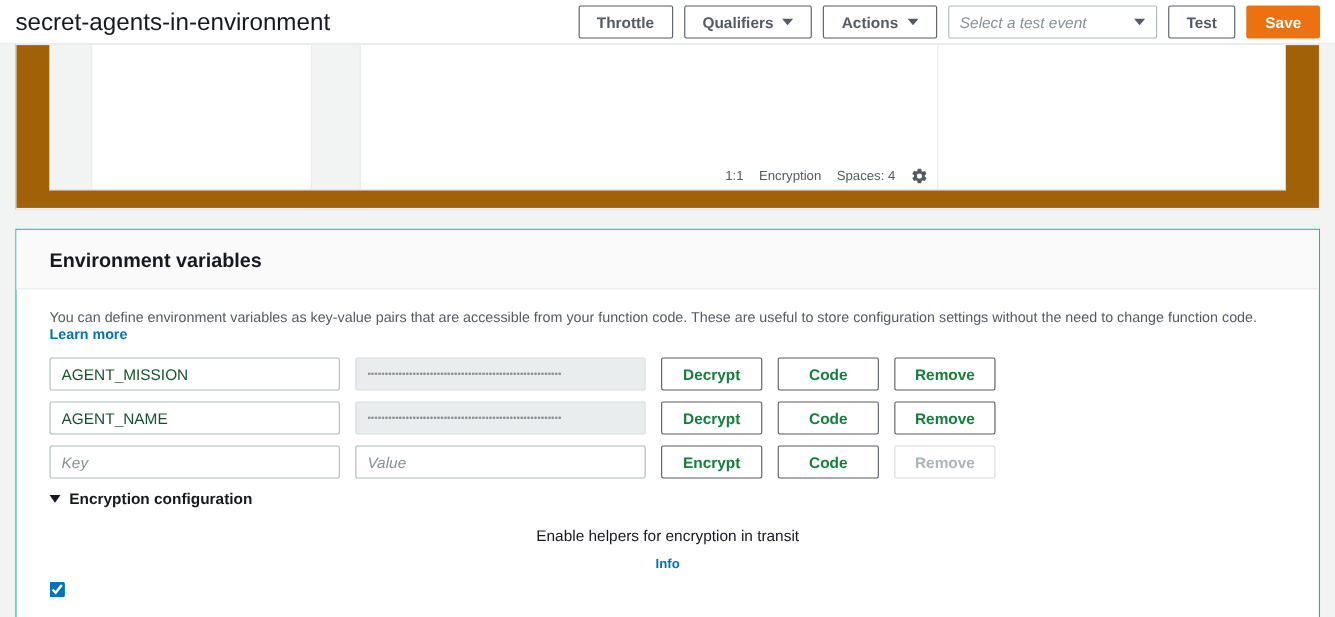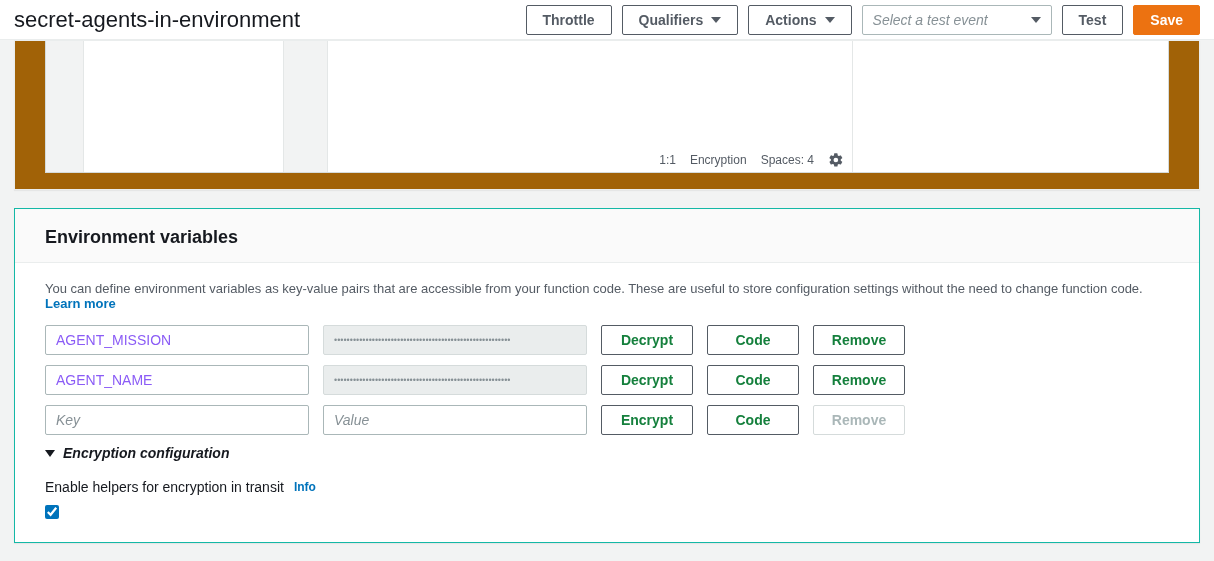--- a/index.html
+++ b/index.html
@@ -181,21 +181,21 @@
       gap: 14px;
       margin-bottom: 10px;
       align-items: center;
     }
     .env-input {
       height: 30px;
       border: 1px solid #aab7b8;
       border-radius: 2px;
       padding: 0 10px;
       font-size: 14px;
-      color: #8b5cf6;
+      color: #14532d;
       width: 264px;
       background: #fff;
     }
     .env-input::placeholder {
       color: #879196;
       font-style: italic;
     }
     .env-input.value-masked {
       width: 264px;
       background: #eaeded;
@@ -225,37 +225,37 @@
       margin-top: 6px;
     }
     .enc-row {
       display: flex;
       align-items: center;
       gap: 8px;
       cursor: pointer;
       color: #16191f;
       font-weight: 700;
       font-size: 14px;
-      font-style: italic;
     }
     .enc-row .tri {
       display: inline-block;
       width: 0;
       height: 0;
       border-left: 5px solid transparent;
       border-right: 5px solid transparent;
       border-top: 7px solid #16191f;
     }
     .sub-label {
       margin-top: 18px;
       font-size: 14px;
       color: #16191f;
       display: flex;
       align-items: center;
       gap: 10px;
+      flex-direction: column;
     }
     .sub-label .info-link {
       color: #0073bb;
       font-size: 12px;
       font-weight: 700;
       cursor: pointer;
     }
     .checkbox-wrap {
       margin-top: 10px;
     }

